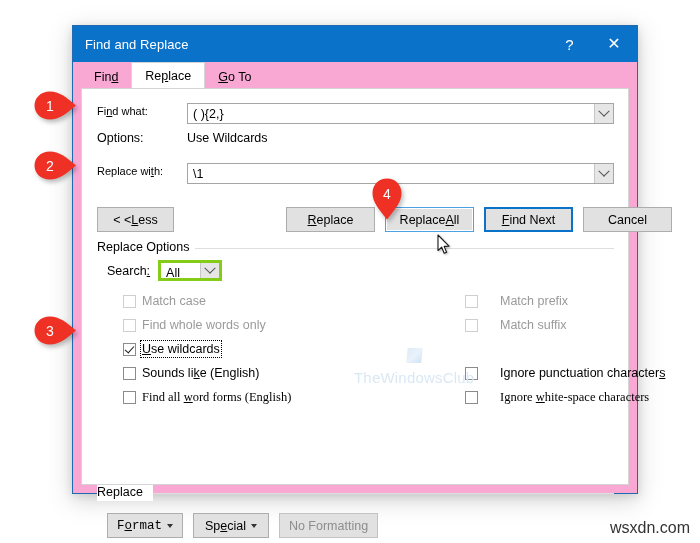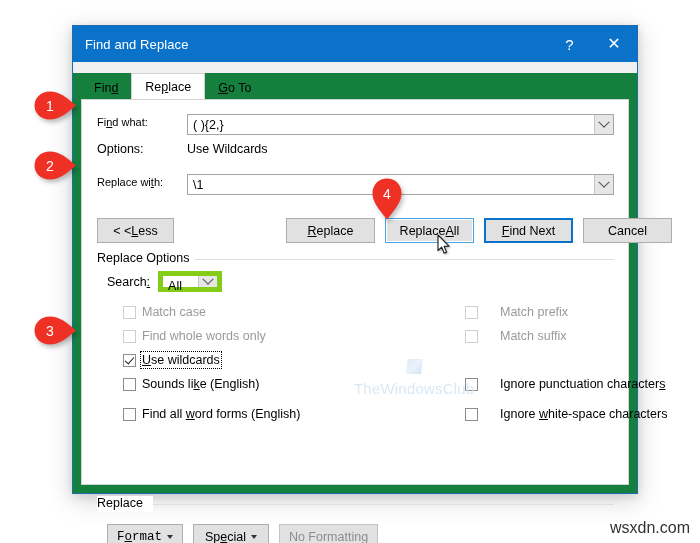--- a/index.html
+++ b/index.html
@@ -62,22 +62,21 @@
     color: #ffffff;
     font-size: 15px;
     line-height: 1;
   }
   .tb-btn.close { width: 46px; font-size: 16px; }
 
   .dlg-body {
     position: absolute;
     left: 0; right: 0;
     top: 36px; bottom: 0;
-    background: #15803d;
-    margin-top: 11px;
+    background: #f9a8d4;
   }
 
   
   .tabstrip {
     position: absolute;
     left: 0; right: 0; top: 0;
     height: 26px;
   }
   .tabstrip .tabs-row {
     position: absolute;
@@ -259,21 +258,21 @@
     left: 10px;
     top: 12px;
     display: flex;
     align-items: center;
   }
   .search-row .s-lbl { font-size: 12.5px; margin-right: 8px; }
   .s-combo {
     width: 64px;
     height: 21px;
     background: #fff;
-    border: 5px solid #84cc16;
+    border: 3px solid #84cc16;
     box-sizing: border-box;
     display: flex;
     align-items: stretch;
   }
   .s-combo .val { flex: 1; font-size: 12.5px; padding: 2px 0 0 5px; line-height: 17px; }
   .s-combo .arrow { width: 18px; background: #e6e6e6; border-left: 1px solid #c6c6c6; display:flex; align-items:center; justify-content:center; }
 
   
   .cb {
     position: absolute;
@@ -308,21 +307,21 @@
     outline-offset: 1px;
   }
 
   .col-left { left: 10px; padding-left: 16px; }
   .col-right { left: 368px; gap: 16px; }
 
   .r1 { top: 46px; }
   .r2 { top: 70px; }
   .r3 { top: 94px; }
   .r4 { top: 118px; }
-  .r5 { top: 148px; }
+  .r5 { top: 142px; font-family: Liberation Serif, serif; }
 
   
   .rbtn {
     position: absolute;
     top: 20px;
     height: 25px;
     background: #e1e1e1;
     border: 1px solid #adadad;
     box-sizing: border-box;
     font-size: 12.5px;

